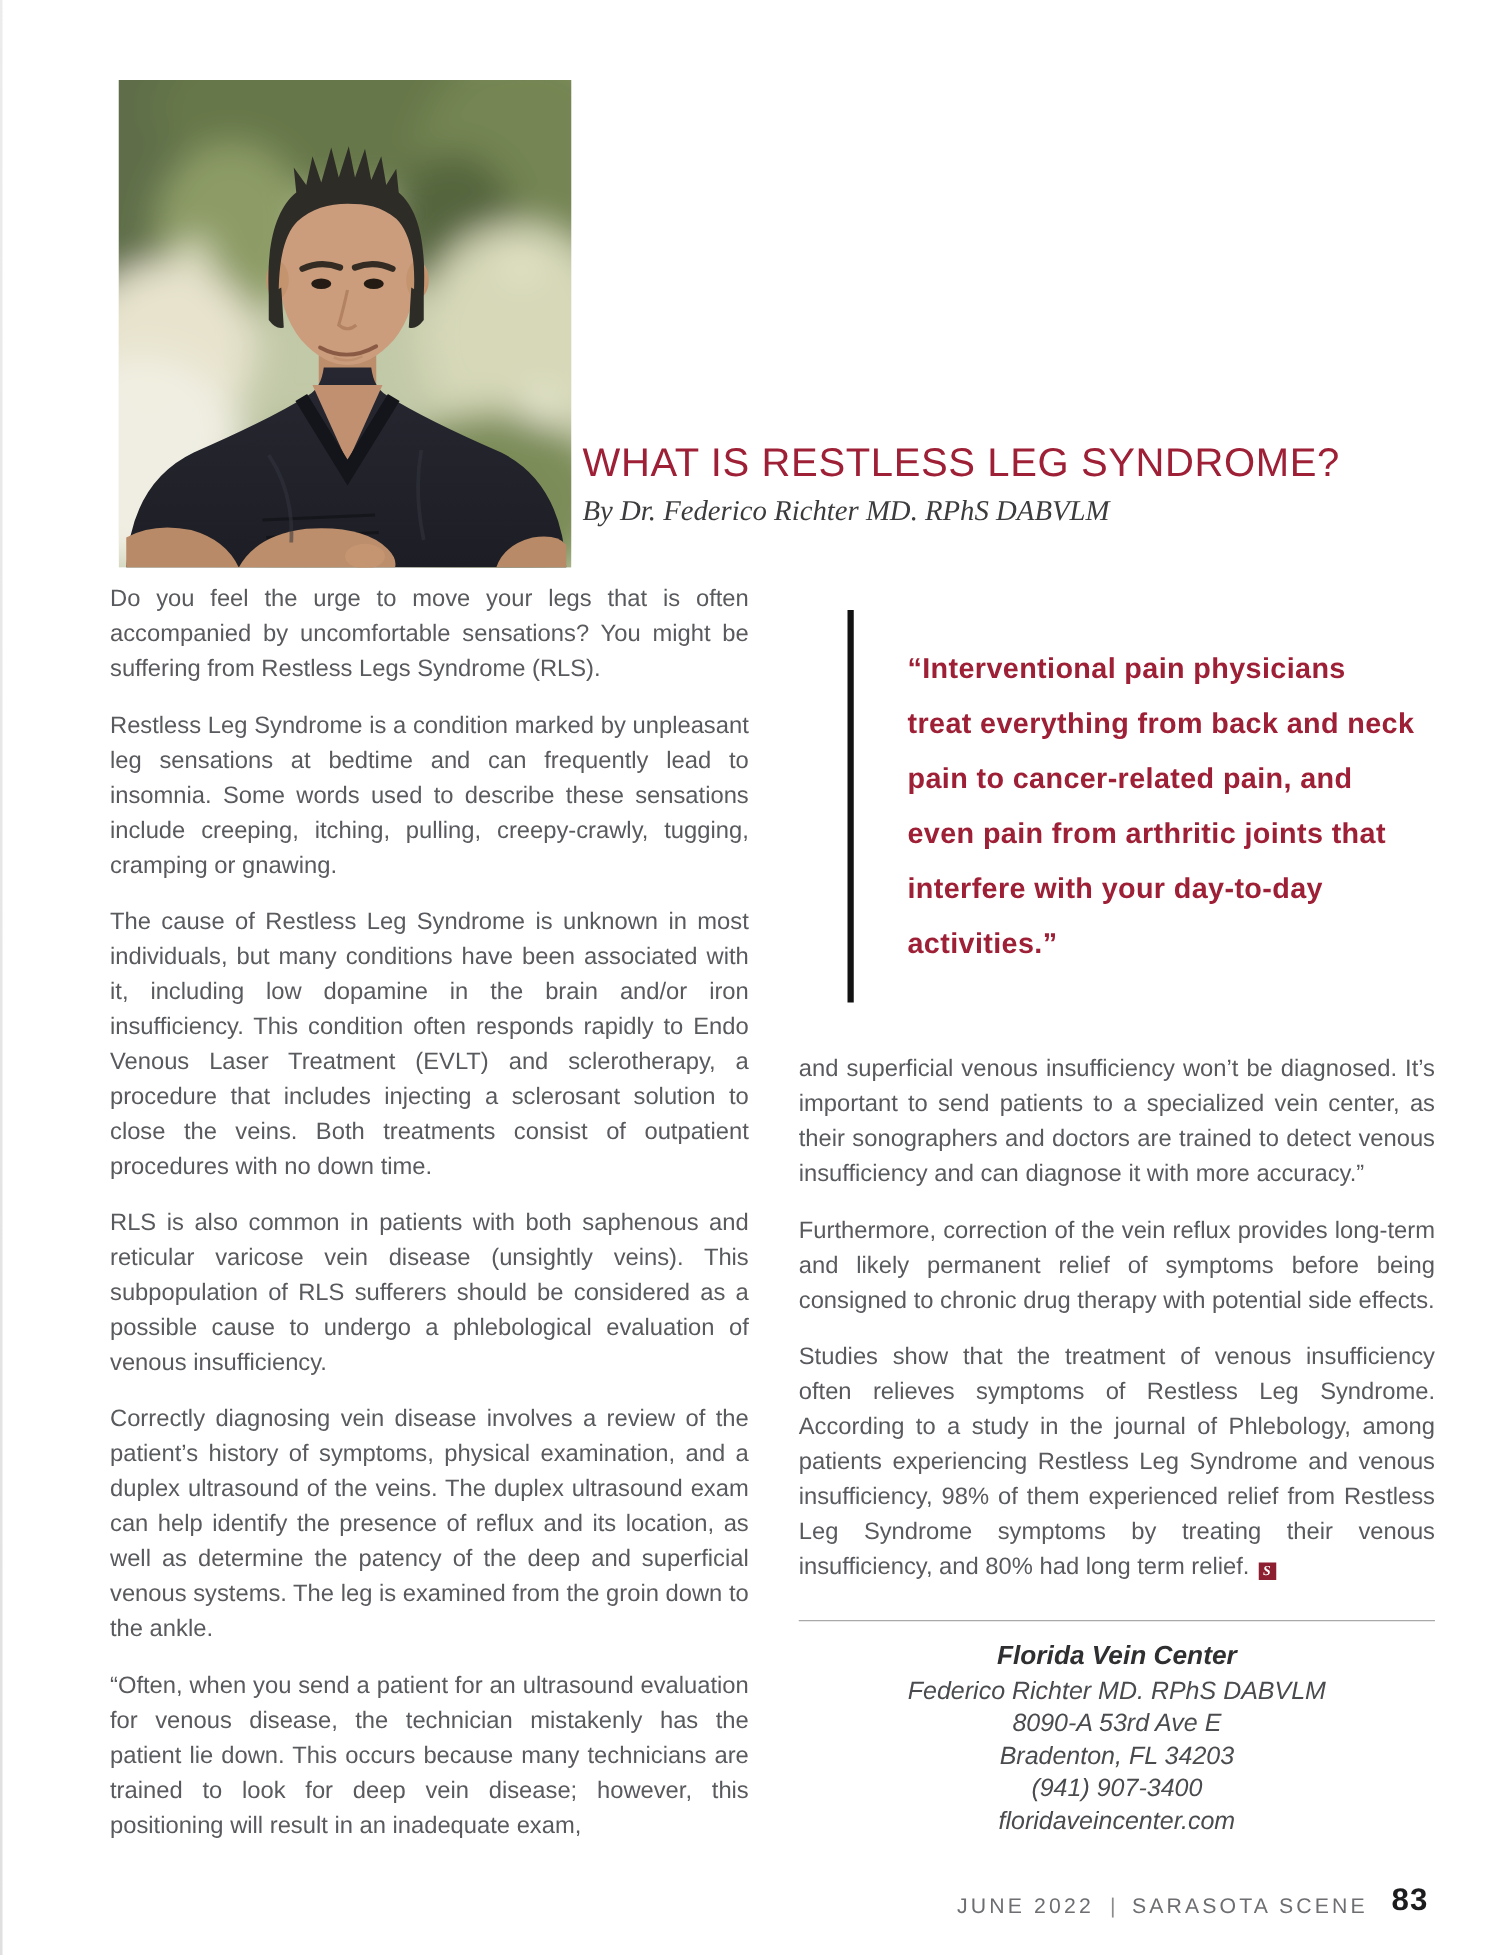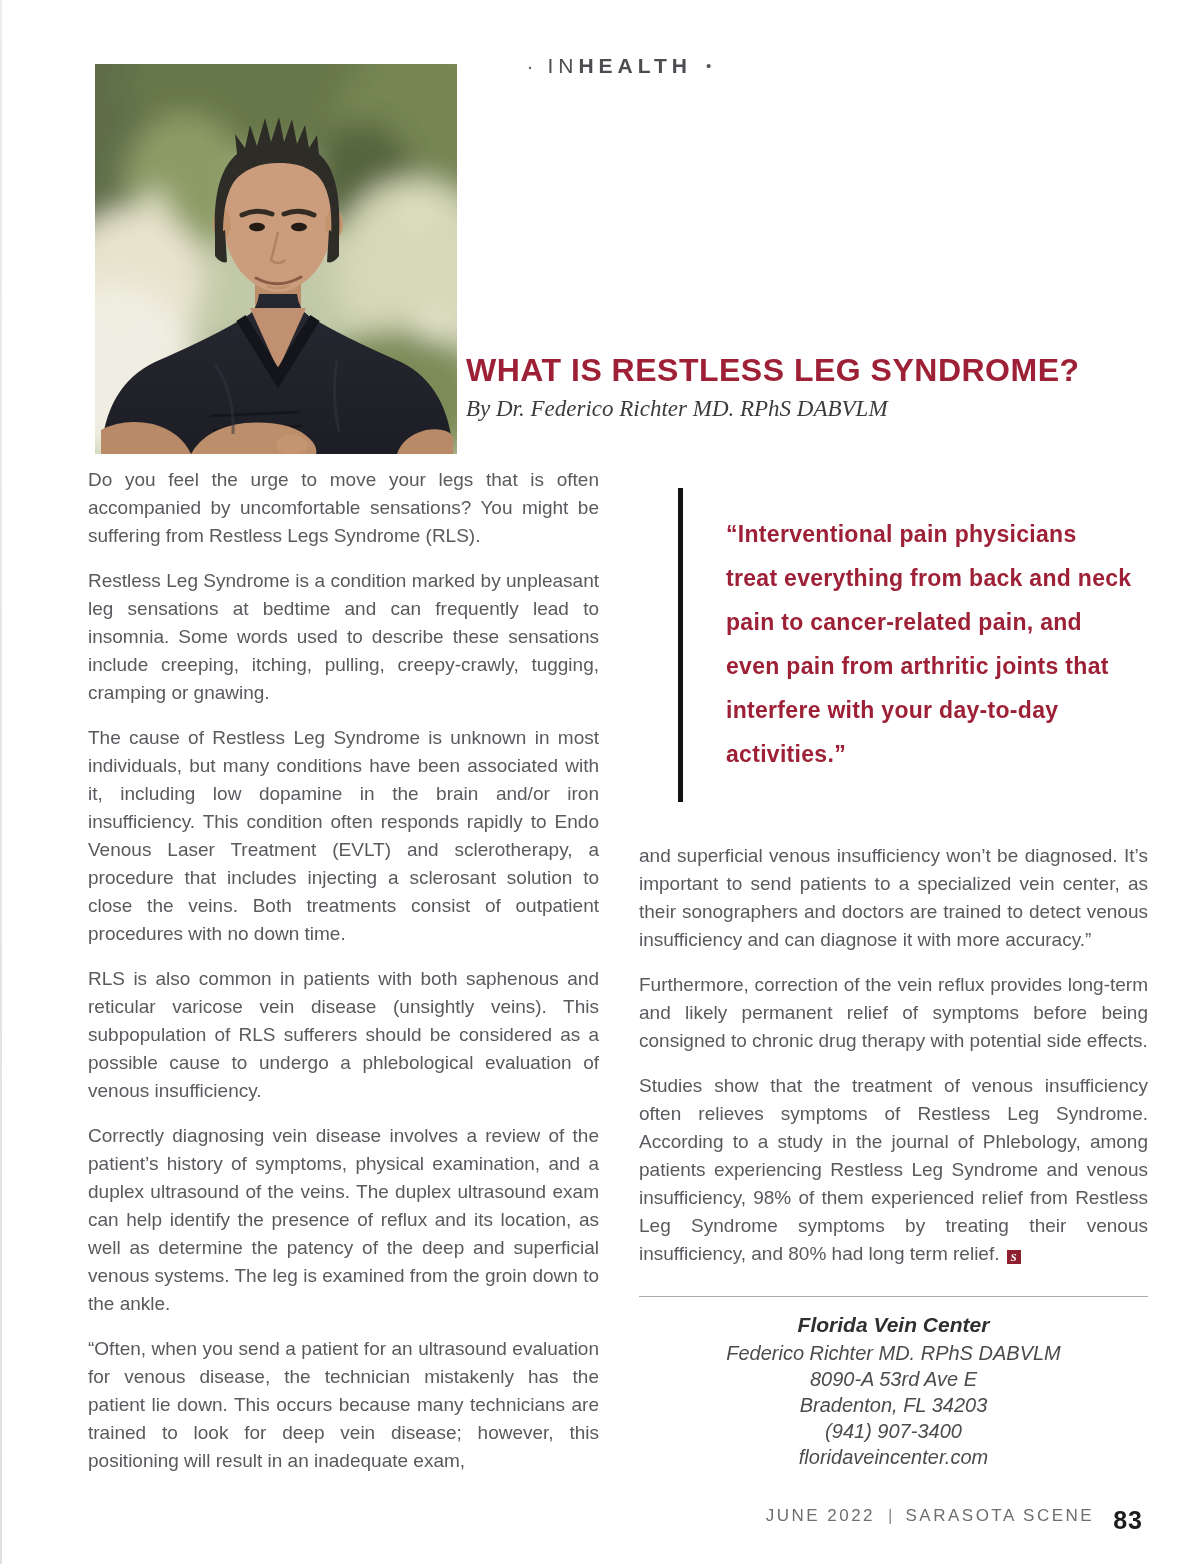--- a/index.html
+++ b/index.html
@@ -20,21 +20,21 @@
   .masthead .m-light { font-weight:400; }
   .masthead .m-bold { font-weight:700; }
 
   
   .photo-wrap { position:absolute; left:95px; top:64px; width:362px; height:390px; }
   .photo-wrap svg { display:block; width:100%; height:100%; }
 
   
   .title-block { position:absolute; left:466px; top:352px; width:640px; }
   .article-title {
-    color:#9e2036; font-size:32px; font-weight:700; letter-spacing:0.5px; line-height:36px;
+    color:#9e2036; font-size:32px; font-weight:400; letter-spacing:0.5px; line-height:36px;
   }
   .article-byline {
     margin-top:8px; font-family:"Liberation Serif", serif; font-style:italic;
     font-size:23px; color:#3c3c3e;
   }
 
   
   .body-col { position:absolute; width:511px; font-size:19px; line-height:28px;
     color:#595a5e; text-align:justify; }
   .col-left  { left:88px;  top:466px; }
@@ -58,35 +58,32 @@
     font-size:11px; line-height:14px;
   }
 
   
   .contact-divider { border:none; border-top:1px solid #a9a9a9; margin:28px 0 13px 0; }
   .contact { font-style:italic; color:#4a4b4e; font-size:20px; line-height:26px; text-align:center; }
   .contact .contact-name { font-weight:700; color:#2f2f31; font-size:21px; line-height:30px; }
 
   
   .footer {
-    position:absolute; right:57px; top:1506px; display:flex; align-items:flex-start; gap:13px;
+    position:absolute; right:57px; top:1506px; display:flex; align-items:flex-end; gap:13px;
     color:#6d6e71; font-size:17px; letter-spacing:2.5px; white-space:nowrap;
   }
   .footer .f-sep { color:#8a8b8e; font-weight:300; letter-spacing:0; }
   .footer .f-page { color:#1c1c1e; font-weight:700; font-size:25px; letter-spacing:1px; margin-left:6px; }
 </style>
 </head>
 <body>
 
 <div class="page">
   <div class="edge-line"></div>
 
-  <div class="masthead">
-    <span class="m-dot">·</span><span class="m-light">IN</span><span class="m-bold">HEALTH</span><span class="m-dot big">•</span>
-  </div>
 
   <div class="photo-wrap">
     <svg viewBox="0 0 362 390" preserveAspectRatio="none">
       <defs>
         <filter id="bgblur" x="-20%" y="-20%" width="140%" height="140%">
           <feGaussianBlur stdDeviation="14"></feGaussianBlur>
         </filter>
         <linearGradient id="shirtg" x1="0" y1="0" x2="0" y2="1">
           <stop offset="0" stop-color="#262730"></stop>
           <stop offset="1" stop-color="#1d1e25"></stop>

